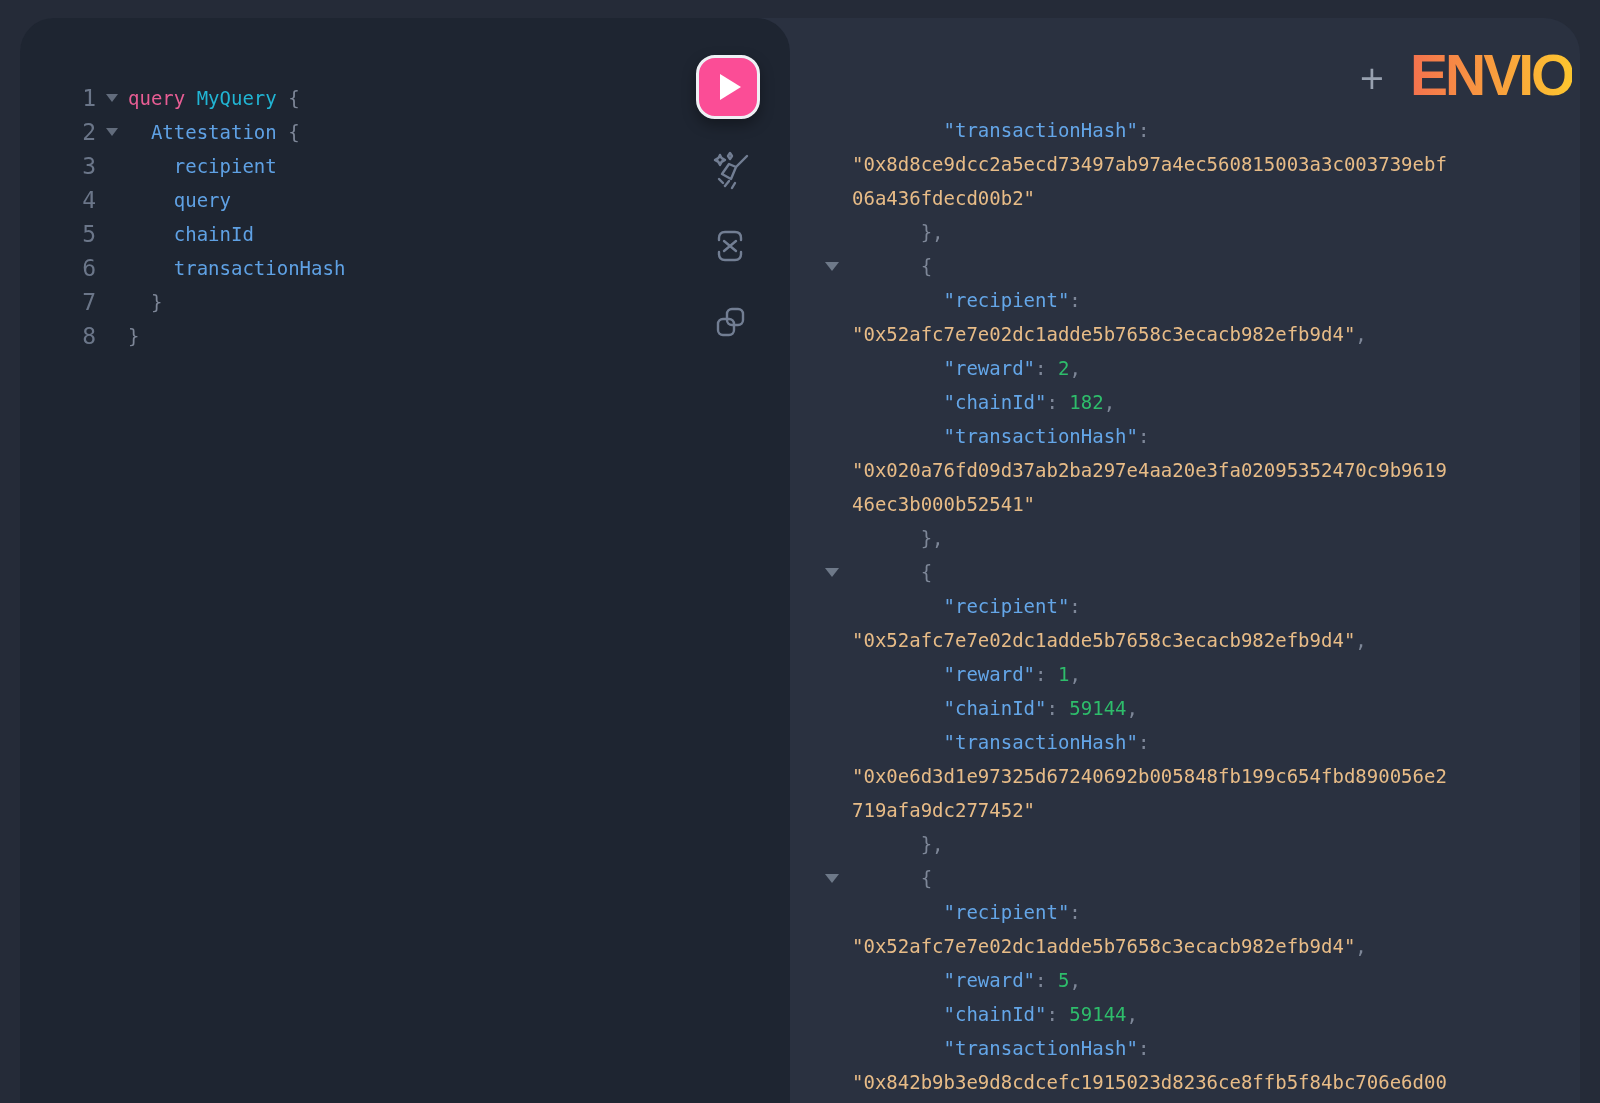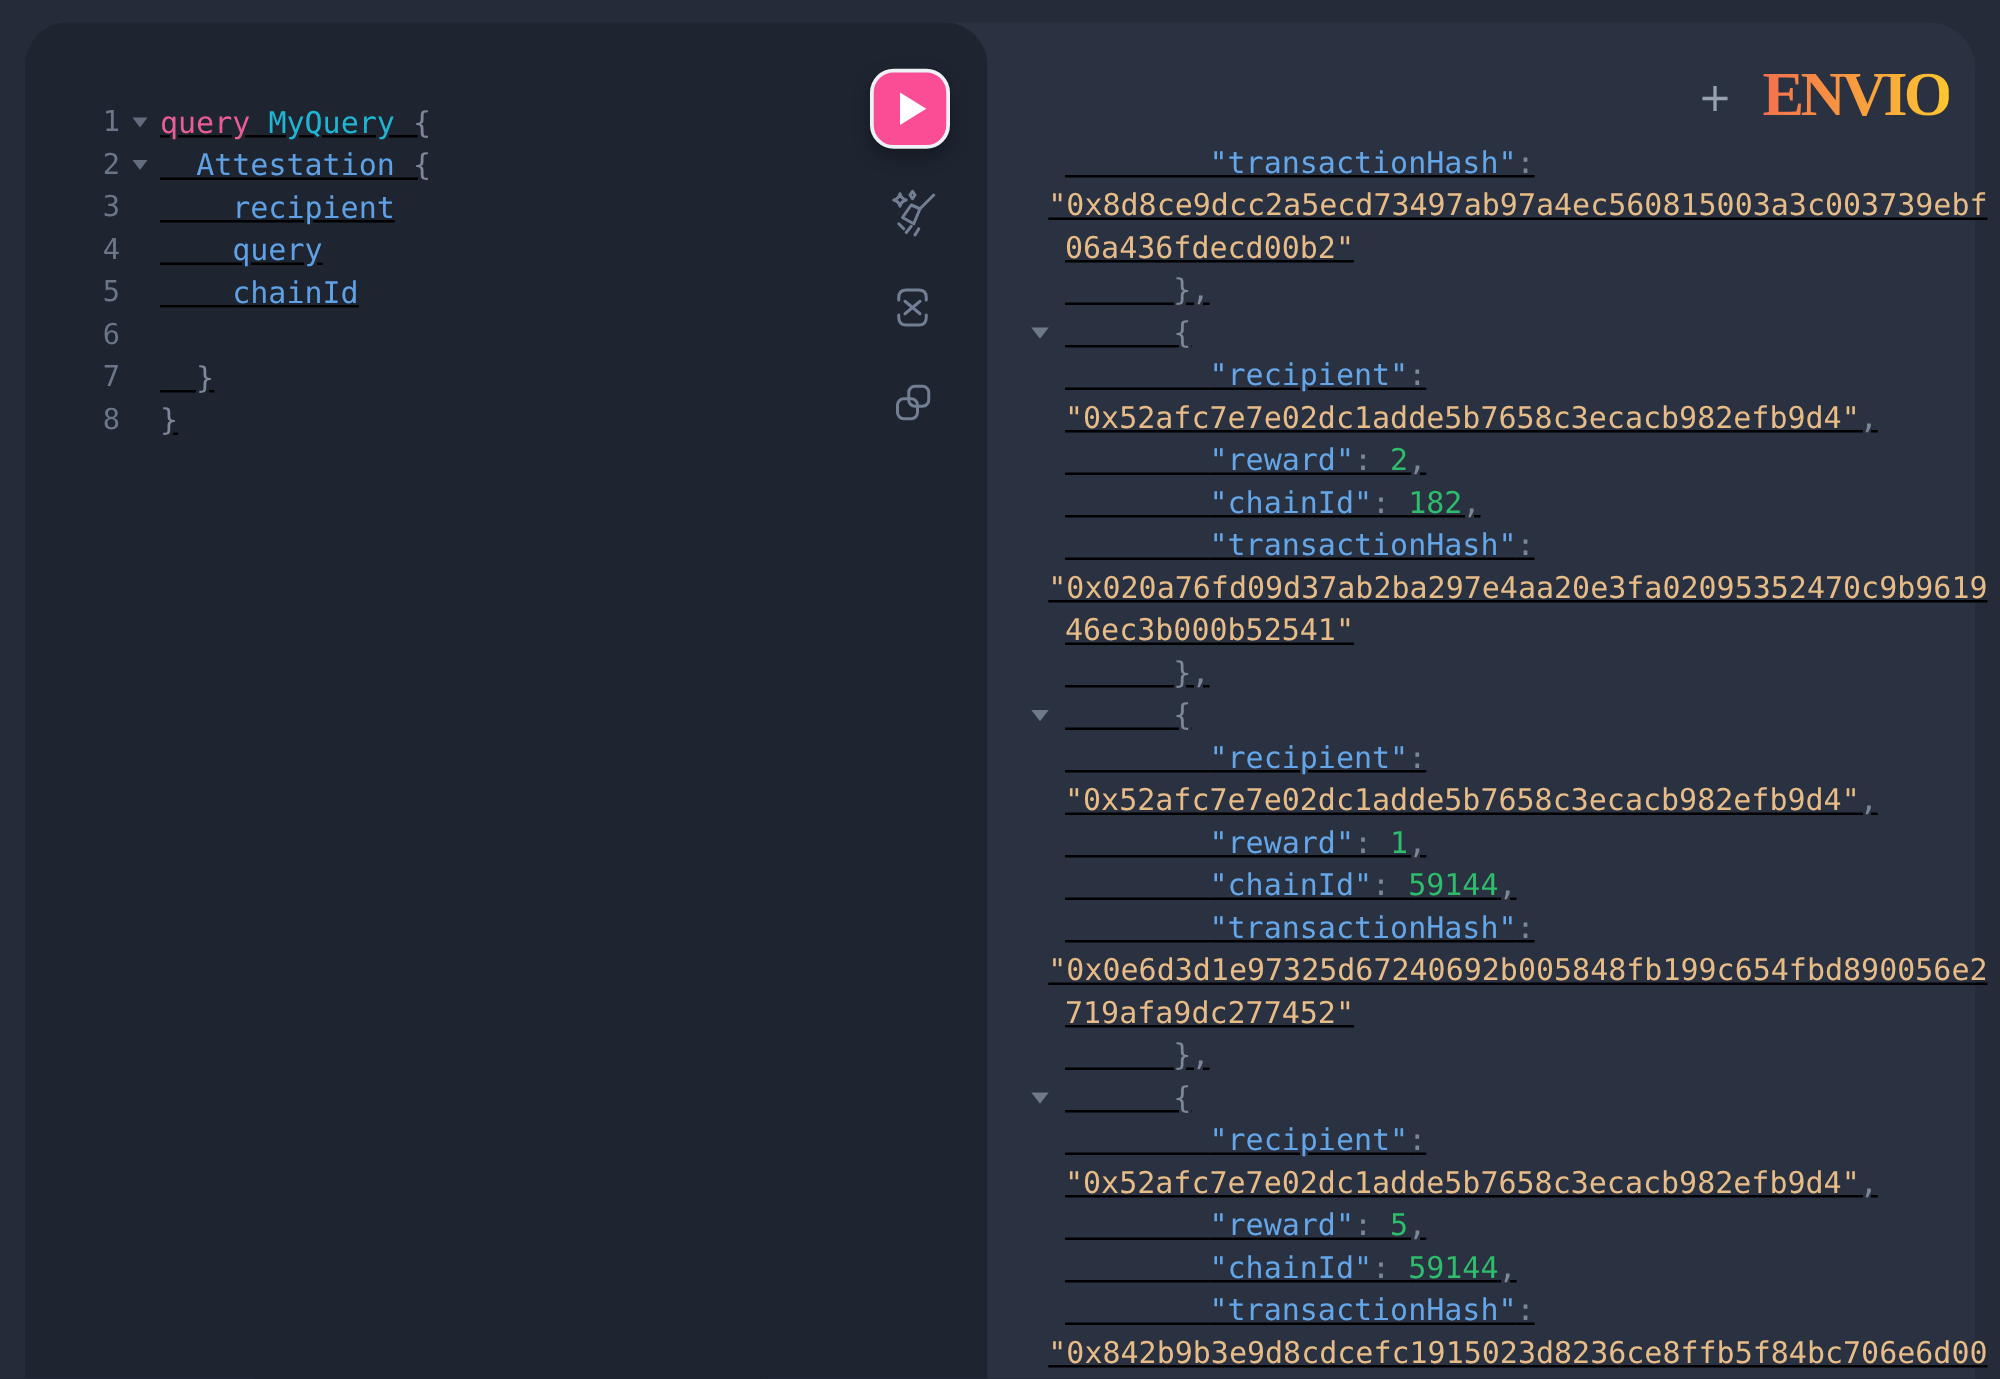--- a/index.html
+++ b/index.html
@@ -18,25 +18,25 @@
   .panel-response{position:absolute;left:20px;top:18px;width:1560px;height:1320px;
     background:var(--c-panel_bg);border-radius:36px;}
   
   .panel-editor{position:absolute;left:20px;top:18px;width:770px;height:1320px;
     background:var(--c-editor_bg);border-radius:34px;}
   
   .header-plus{position:absolute;left:1330px;top:40px;width:44px;height:40px;
     background:none;border:none;cursor:pointer;color:var(--c-plus);
     font-family:"DejaVu Sans",sans-serif;font-size:32px;font-weight:400;line-height:40px;text-align:center;}
   .logo{position:absolute;left:1390px;top:30px;height:54px;line-height:54px;
-    font-family:Liberation Serif, serif;font-weight:800;font-size:50px;letter-spacing:-3px;
+    font-family:Liberation Sans, sans-serif;font-weight:800;font-size:57px;letter-spacing:-3px;
     background:linear-gradient(90deg,var(--c-logo_from),var(--c-logo_to));
     -webkit-background-clip:text;background-clip:text;color:transparent;}
   
-  .code{white-space:pre;font-size:24px;line-height:34px;text-decoration:underline;}
+  .code{white-space:pre;font-size:19px;line-height:34px;}
   .tok-w{color:var(--c-keyword)} .tok-o{color:var(--c-opname)} .tok-f{color:var(--c-field)}
   .tok-k{color:var(--c-key)} .tok-s{color:var(--c-string)} .tok-n{color:var(--c-number)}
   .tok-p{color:var(--c-punct)} .tok-t{color:var(--c-plain)}
   
   .ed-lines{position:absolute;left:20px;top:63px;width:680px;}
   .ed-line{display:flex;height:34px;align-items:center;}
   .gut-num{width:56px;text-align:right;color:var(--c-line_number);font-size:23px;line-height:34px;}
   .ed-gut{width:32px;display:flex;align-items:center;justify-content:center;}
   .ed-gut .tri{width:0;height:0;border-left:6px solid transparent;border-right:6px solid transparent;
     border-top:8px solid var(--c-fold);opacity:.85;}
@@ -223,20 +223,21 @@
           <span class="code"><span class="tok-t">    </span><span class="tok-f">query</span></span>
         </div>
         <div class="ed-line">
           <span class="gut-num">5</span>
           <span class="ed-gut"></span>
           <span class="code"><span class="tok-t">    </span><span class="tok-f">chainId</span></span>
         </div>
         <div class="ed-line">
           <span class="gut-num">6</span>
           <span class="ed-gut"></span>
+          <span class="code"><span class="tok-t">    </span><span class="tok-f">transactionHash</span></span>
         </div>
         <div class="ed-line">
           <span class="gut-num">7</span>
           <span class="ed-gut"></span>
           <span class="code"><span class="tok-p">  }</span></span>
         </div>
         <div class="ed-line">
           <span class="gut-num">8</span>
           <span class="ed-gut"></span>
           <span class="code"><span class="tok-p">}</span></span>

